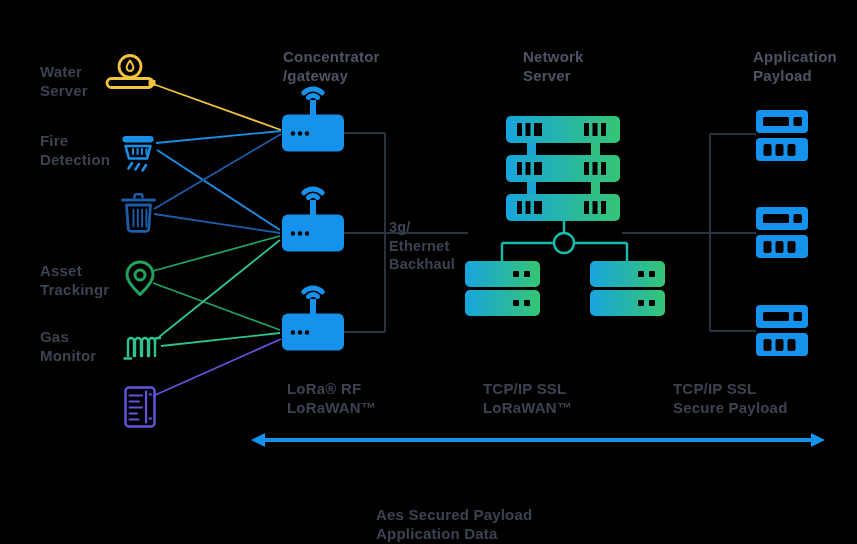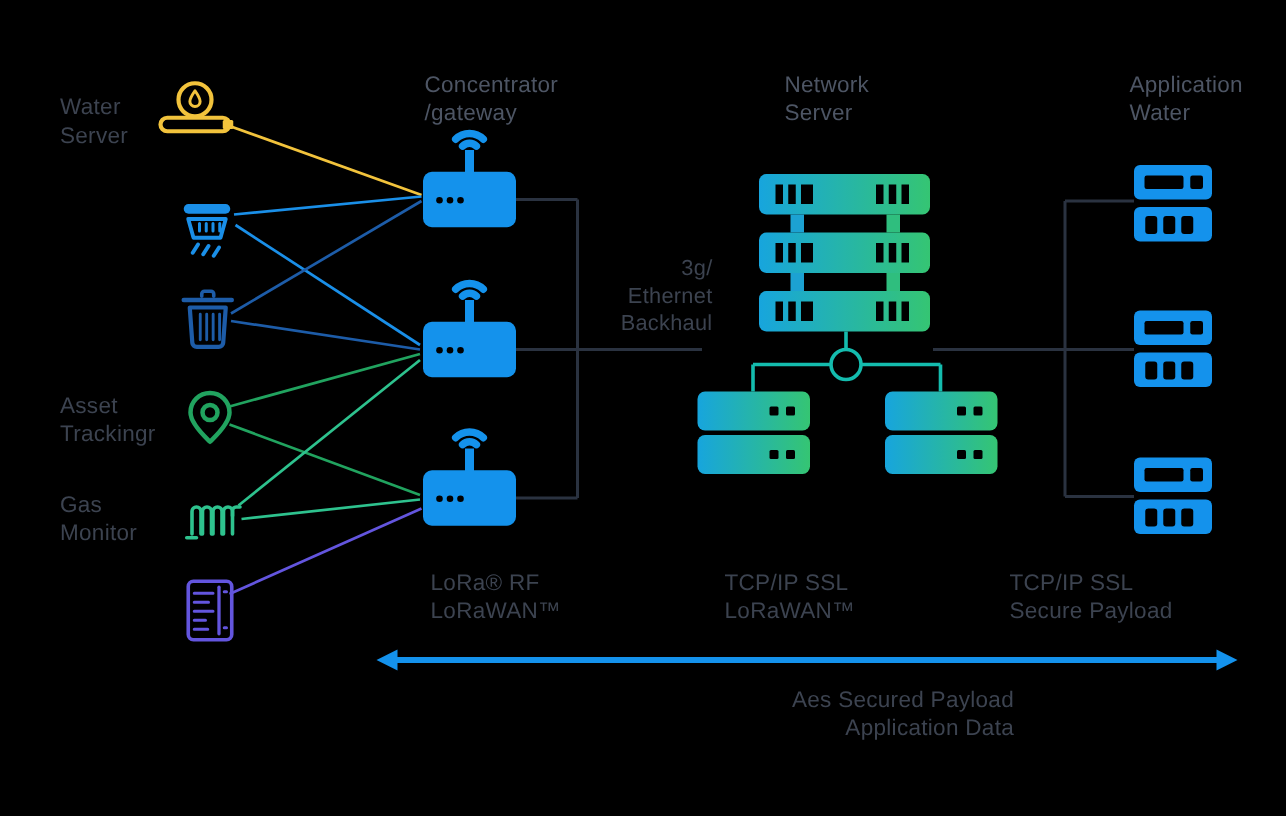--- a/index.html
+++ b/index.html
@@ -1,22 +1,22 @@
 <!DOCTYPE html>
 <html style="--blue: #1492EC; --fire-blue: #1A8FE8; --navy: #1D5CA8; --yellow: #F2C33C; --green: #21A35F; --mint: #2EC28E; --purple: #6355DE; --teal: #14BCAE; --slate-line: #2A3240; --grad-start: #17A5DD; --grad-end: #35C573; --text-dark: #3C4350; --text-title: #4D5564; --background: #000000;"><head>
 <meta charset="utf-8">
 <style>
   html,body{margin:0;padding:0;background:#000;}
   .canvas{position:relative;width:857px;height:544px;background:var(--background,#000);overflow:hidden;
           font-family:"Liberation Sans",sans-serif;}
   svg.layer{position:absolute;left:0;top:0;}
-  .lbl{position:absolute;font-weight:400;font-size:15px;line-height:1.28;color:var(--text-dark,#3C4350);
+  .lbl{position:absolute;font-weight:700;font-size:15px;line-height:1.28;color:var(--text-dark,#3C4350);
        white-space:pre-line;letter-spacing:.2px;}
   .title{color:var(--text-title,#4D5564);}
-  .center{text-align:right;}
+  .center{text-align:left;margin-top:48px;}
   .small{font-size:14.5px;}
   
   .e{fill:none;stroke-width:1.8;}
   .st-yellow{stroke:var(--yellow,#F2C33C);}
   .st-fire{stroke:var(--fire-blue,#1A8FE8);}
   .st-navy{stroke:var(--navy,#1D5CA8);}
   .st-green{stroke:var(--green,#21A35F);}
   .st-mint{stroke:var(--mint,#2EC28E);}
   .st-purple{stroke:var(--purple,#6355DE);}
   .st-blue{stroke:var(--blue,#1492EC);}
@@ -216,31 +216,33 @@
 
     <g>
       <line x1="263" y1="440" x2="813" y2="440" stroke="var(--blue,#1492EC)" stroke-width="4"></line>
       <path d="M251,440 L265,433 L265,447 Z" fill="var(--blue,#1492EC)"></path>
       <path d="M825,440 L811,433 L811,447 Z" fill="var(--blue,#1492EC)"></path>
     </g>
   </svg>
 
   <div class="lbl" style="left:40px;top:62px">Water
 Server</div>
+  <div class="lbl" style="left:40px;top:131px">Fire
+Detection</div>
   <div class="lbl" style="left:40px;top:261px">Asset
 Trackingr</div>
   <div class="lbl" style="left:40px;top:327px">Gas
 Monitor</div>
 
   <div class="lbl title" style="left:283px;top:47px">Concentrator
 /gateway</div>
   <div class="lbl title" style="left:523px;top:47px">Network
 Server</div>
   <div class="lbl title" style="left:753px;top:47px">Application
-Water</div>
+Payload</div>
 
   <div class="lbl center small" style="left:389px;top:170px;width:86px">3g/
 Ethernet
 Backhaul</div>
 
   <div class="lbl" style="left:287px;top:379px">LoRa® RF
 LoRaWAN™</div>
   <div class="lbl" style="left:483px;top:379px">TCP/IP SSL
 LoRaWAN™</div>
   <div class="lbl" style="left:673px;top:379px">TCP/IP SSL

